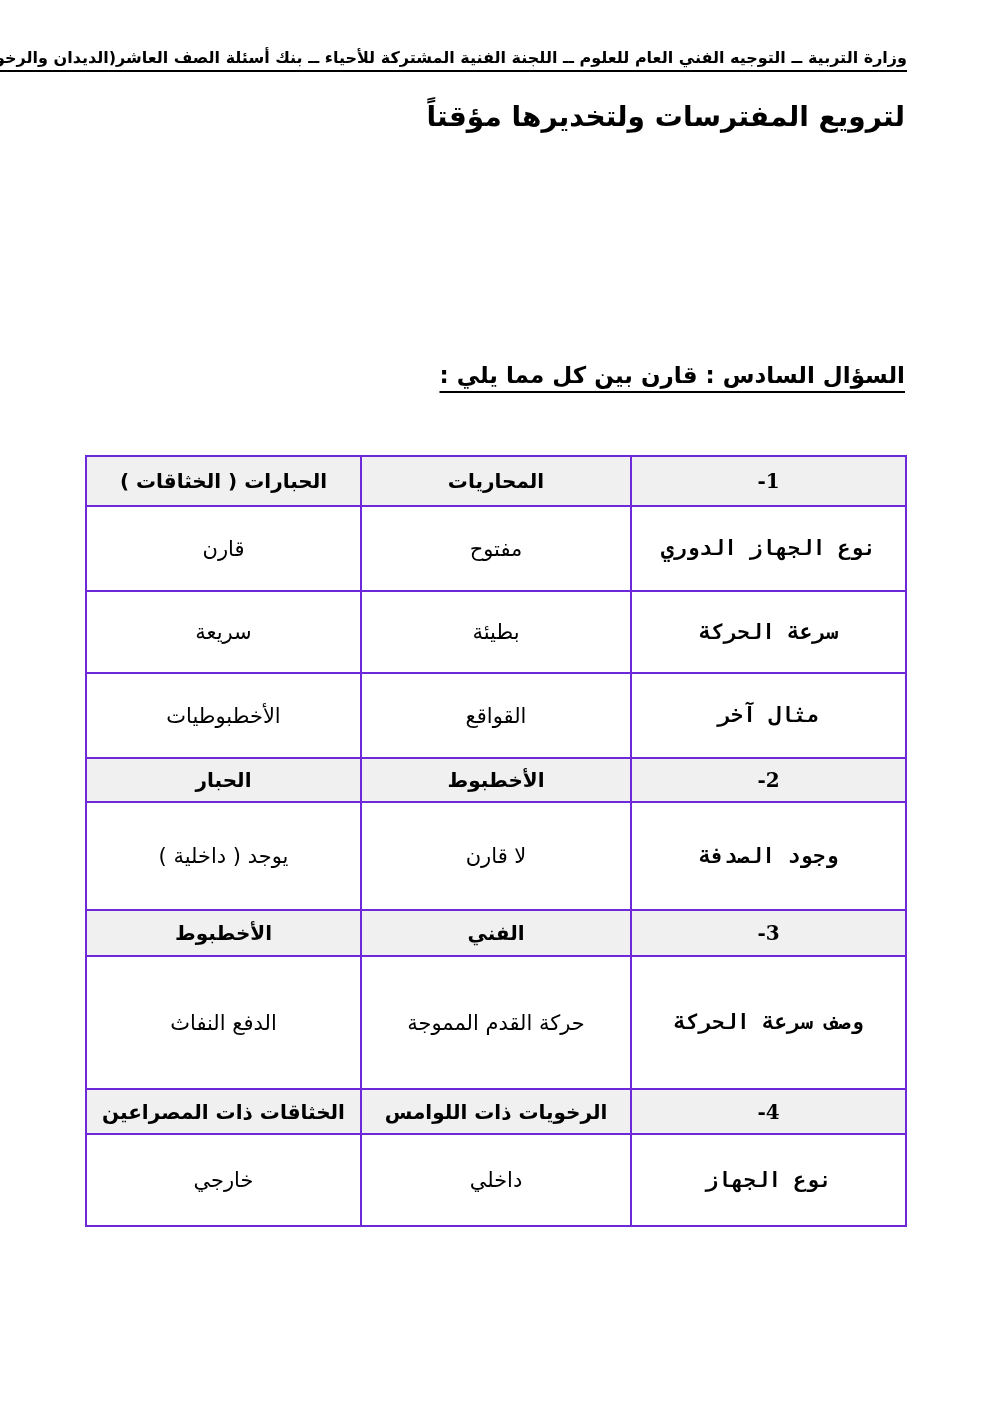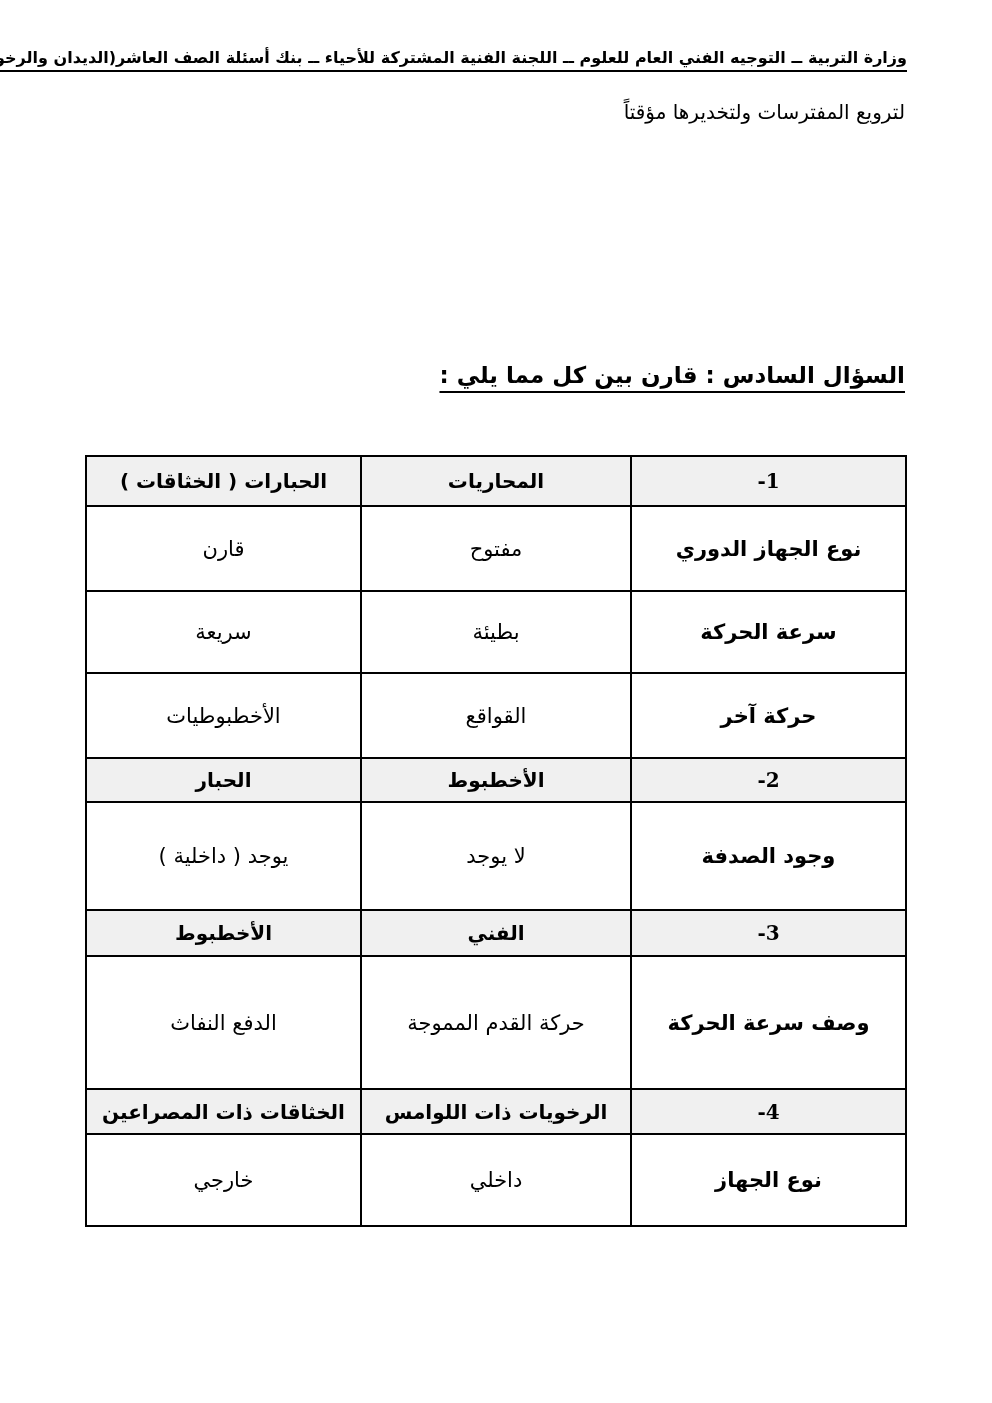--- a/index.html
+++ b/index.html
@@ -31,22 +31,22 @@
     text-underline-offset: 7px;
   }
 
   
   .intro-line {
     position: absolute;
     top: 100px;
     right: 87px;
     direction: rtl;
     text-align: right;
-    font-size: 20px;
-    font-weight: normal;
+    font-size: 28px;
+    font-weight: bold;
   }
 
   
   .question-heading {
     position: absolute;
     top: 362px;
     right: 87px;
     direction: rtl;
     font-size: 23px;
     font-weight: bold;
@@ -62,34 +62,34 @@
     left: 85px;
     width: 820px;
   }
   table.cmp {
     width: 820px;
     border-collapse: collapse;
     table-layout: fixed;
     direction: rtl;
   }
   table.cmp td {
-    border: 2px solid #000000;
+    border: 2px solid #6d28d9;
     text-align: center;
     vertical-align: middle;
     font-size: 21px;
     padding: 2px 6px;
     background: #ffffff;
     overflow: hidden;
   }
   table.cmp tr.section td {
     background: #f0f0f0;
     font-weight: bold;
     font-size: 20px;
   }
-  table.cmp td.c-label { font-weight: bold; }
+  table.cmp td.c-label { font-weight: bold; font-family: Liberation Mono, monospace; }
   table.cmp td.num {
     direction: ltr;
     font-size: 22px;
     font-family: "DejaVu Serif", serif;
     font-weight: bold;
   }
 </style>
 </head>
 <body>
 
@@ -118,32 +118,32 @@
           <td class="c-label">نوع الجهاز الدوري</td>
           <td>مفتوح</td>
           <td>قارن</td>
         </tr>
         <tr style="height:82px">
           <td class="c-label">سرعة الحركة</td>
           <td>بطيئة</td>
           <td>سريعة</td>
         </tr>
         <tr style="height:85px">
-          <td class="c-label">حركة آخر</td>
+          <td class="c-label">مثال آخر</td>
           <td>القواقع</td>
           <td>الأخطبوطيات</td>
         </tr>
         <tr class="section" style="height:44px">
           <td class="num">-2</td>
           <td>الأخطبوط</td>
           <td>الحبار</td>
         </tr>
         <tr style="height:108px">
           <td class="c-label">وجود الصدفة</td>
-          <td>لا يوجد</td>
+          <td>لا قارن</td>
           <td>يوجد ( داخلية )</td>
         </tr>
         <tr class="section" style="height:46px">
           <td class="num">-3</td>
           <td>الفني</td>
           <td>الأخطبوط</td>
         </tr>
         <tr style="height:133px">
           <td class="c-label">وصف سرعة الحركة</td>
           <td>حركة القدم المموجة</td>

